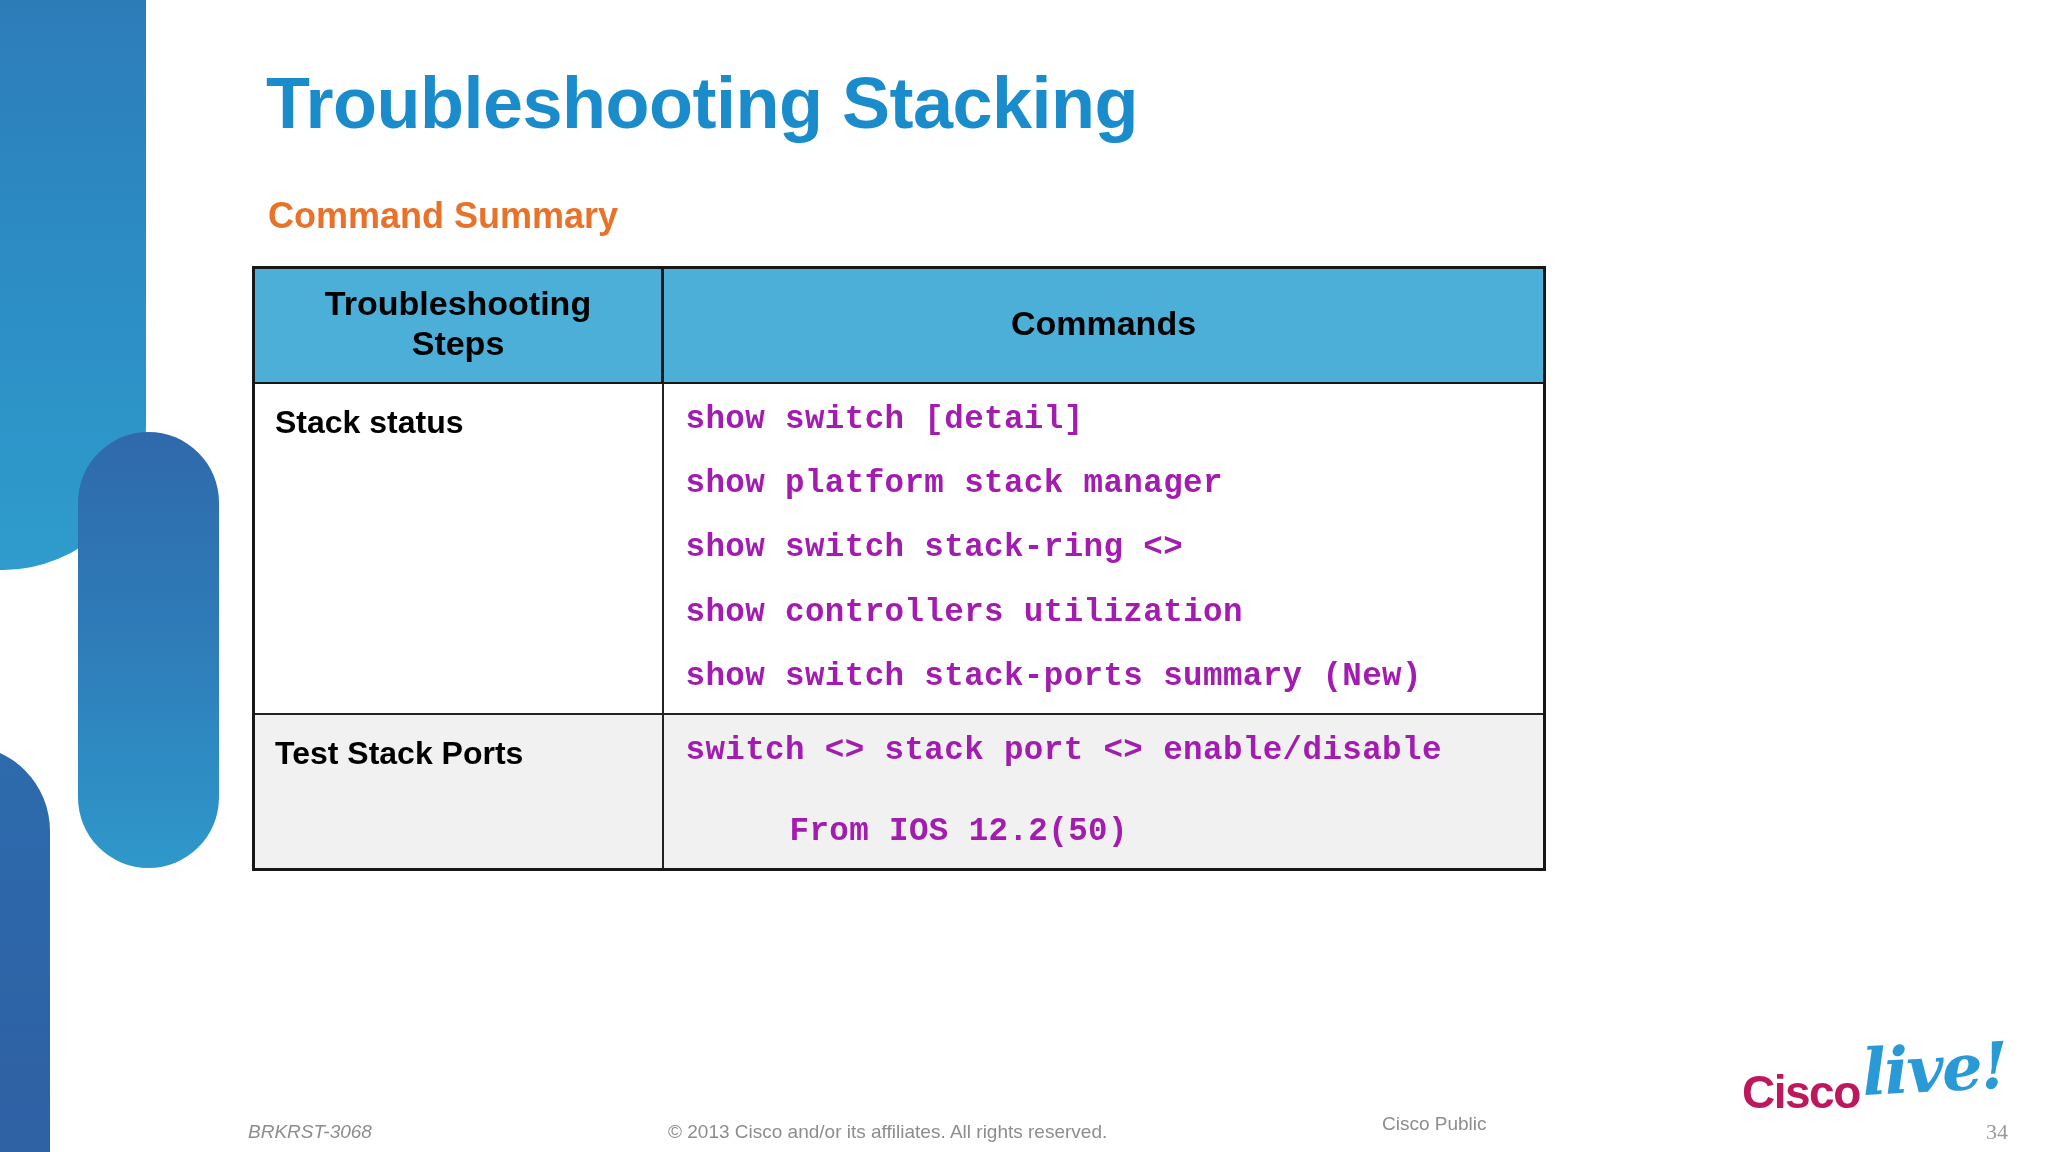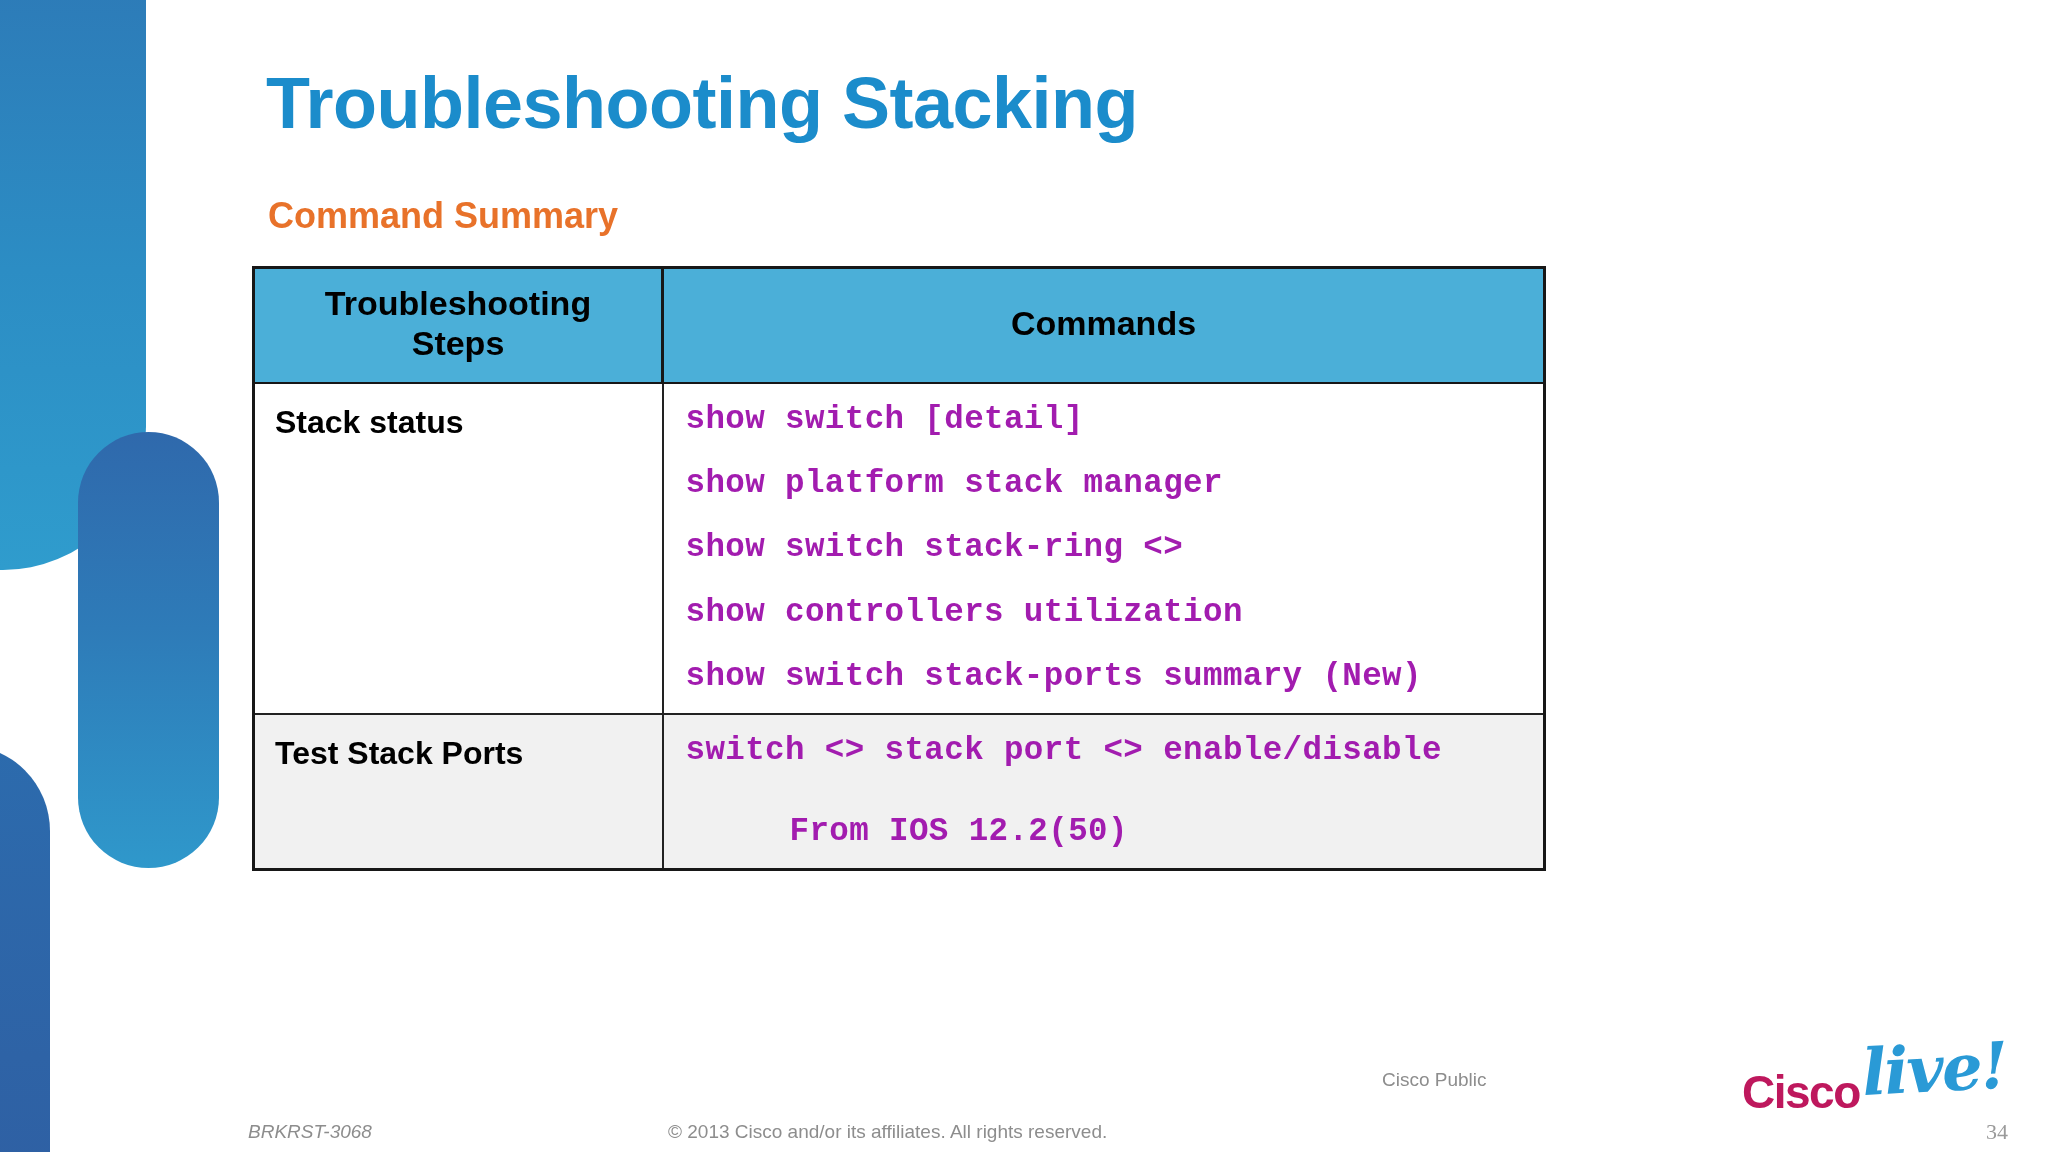--- a/index.html
+++ b/index.html
@@ -153,21 +153,21 @@
     height: 0;
   }
   .footer-item {
     position: absolute;
     font-size: 19px;
     color: #8d8d8d;
     white-space: nowrap;
   }
   .footer-session { left: 248px;  top: 1121px; font-style: italic; }
   .footer-copy    { left: 668px;  top: 1121px; }
-  .footer-public  { left: 1382px; top: 1069px; }
+  .footer-public  { left: 1382px; top: 1113px; }
 
   .page-number {
     position: absolute;
     left: 1986px;
     top: 1119px;
     font-size: 22px;
     color: #9a9a9a;
     white-space: nowrap;
     font-family: Liberation Serif, serif;
   }

